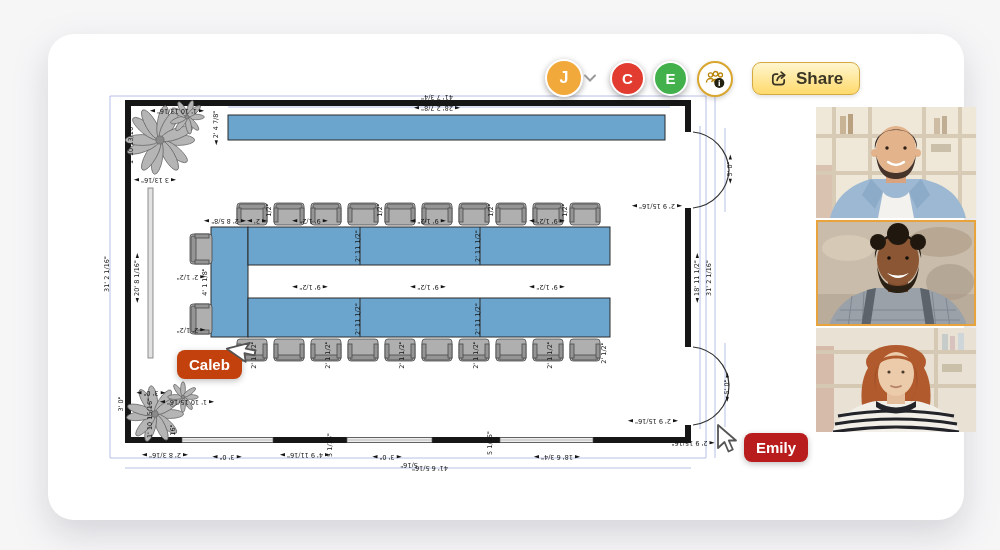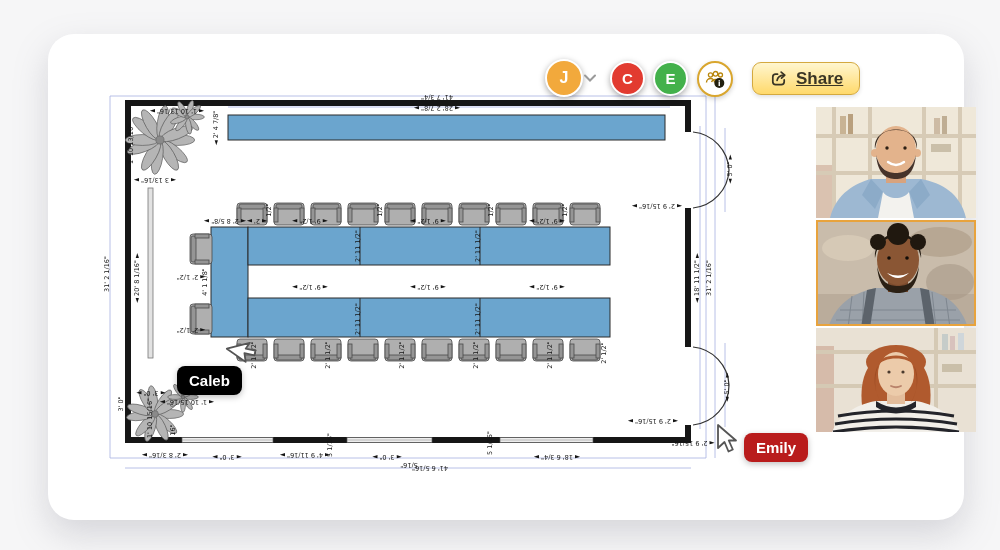--- a/index.html
+++ b/index.html
@@ -13,21 +13,21 @@
           color:#fff;font-weight:700;border:2px solid #fff;box-shadow:0 2px 6px rgba(0,0,0,.35);cursor:pointer;}
   #av-j{left:545px;top:59px;width:34px;height:34px;font-size:16px;}
   #av-c{left:610px;top:61px;width:31px;height:31px;font-size:15px;}
   #av-e{left:653px;top:61px;width:31px;height:31px;font-size:15px;}
   #chev{position:absolute;left:584px;top:74px;}
   #collab-btn{position:absolute;left:697px;top:61px;width:32px;height:32px;border-radius:50%;
           background:#fff;border:2px solid #D9A62E;box-shadow:0 2px 5px rgba(0,0,0,.18);
           display:flex;align-items:center;justify-content:center;cursor:pointer;}
   #share-btn{position:absolute;left:752px;top:62px;height:33px;padding:0 16px;display:flex;align-items:center;gap:8px;
           background:linear-gradient(#fff6cf,#ffd96b);border:1.6px solid #d4a93f;border-radius:9px;
-          font-size:17px;font-weight:600;color:#3a3525;box-shadow:0 2px 4px rgba(0,0,0,.12);cursor:pointer;text-decoration:underline;}
+          font-size:17px;font-weight:600;color:#3a3525;box-shadow:0 2px 4px rgba(0,0,0,.12);cursor:pointer;}
   
   .cursor-label{position:absolute;color:#fff;font-weight:700;font-size:15px;padding:6px 12px;border-radius:8px;
           box-shadow:0 2px 6px rgba(0,0,0,.25);z-index:6;}
   .cursor{position:absolute;z-index:6;}
   
   #videos{position:absolute;left:816px;top:107px;width:160px;z-index:4;}
   .vtile{width:160px;background:#ddd;margin-bottom:2px;overflow:hidden;box-sizing:border-box;cursor:pointer;}
   .vtile svg{display:block;}
 </style>
 </head>
@@ -253,21 +253,21 @@
       <text transform="translate(132,373) rotate(180)" font-size="6.5" text-anchor="middle" fill="#141414">◄ 3' 0" ►</text>
       <text transform="translate(210,371) rotate(180)" font-size="6.5" text-anchor="middle" fill="#141414">◄ 4' 9 11/16" ►</text>
       <text transform="translate(237,363) rotate(-90)" font-size="6.5" text-anchor="middle" fill="#141414">5 1/16"</text>
       <text transform="translate(292,373) rotate(180)" font-size="6.5" text-anchor="middle" fill="#141414">◄ 3' 0" ►</text>
       <text transform="translate(314,381) rotate(180)" font-size="6.5" text-anchor="middle" fill="#141414">5/16"</text>
       <text transform="translate(397,361) rotate(-90)" font-size="6.5" text-anchor="middle" fill="#141414">5 1/16"</text>
       <text transform="translate(462,373) rotate(180)" font-size="6.5" text-anchor="middle" fill="#141414">◄ 18' 6 3/4" ►</text>
       <text transform="translate(335,384) rotate(180)" font-size="6.5" text-anchor="middle" fill="#141414">41' 6 5/16"</text>
     </svg>
 
-  <div class="cursor-label" id="caleb-label" style="left: 177px; top: 350px; background: #000000; margin-top: 16px;">Caleb</div>
+  <div class="cursor-label" id="caleb-label" style="left: 177px; top: 350px; background: #c2410c;">Caleb</div>
   <svg class="cursor" style="left:226px;top:346px;transform:rotate(-55deg);transform-origin:3px 3px;" width="26" height="30" viewBox="0 0 26 30">
     <path d="M2,1 L2,24 L8.5,18 L12.5,27.5 L16.8,25.5 L12.8,16.5 L20,16.5 Z" fill="#ffffff" stroke="#555555" stroke-width="1.8" stroke-linejoin="round"></path>
   </svg>
   <div class="cursor-label" id="emily-label" style="left: 744px; top: 433px; background: #b91c1c;">Emily</div>
   <svg class="cursor" style="left:716px;top:424px;" width="26" height="30" viewBox="0 0 26 30">
     <path d="M2,1 L2,24 L8.5,18 L12.5,27.5 L16.8,25.5 L12.8,16.5 L20,16.5 Z" fill="#ffffff" stroke="#555555" stroke-width="1.8" stroke-linejoin="round"></path>
   </svg>
 
   <div class="avatar" id="av-j" style="background: rgb(242, 169, 60);">
     <span>J</span>

